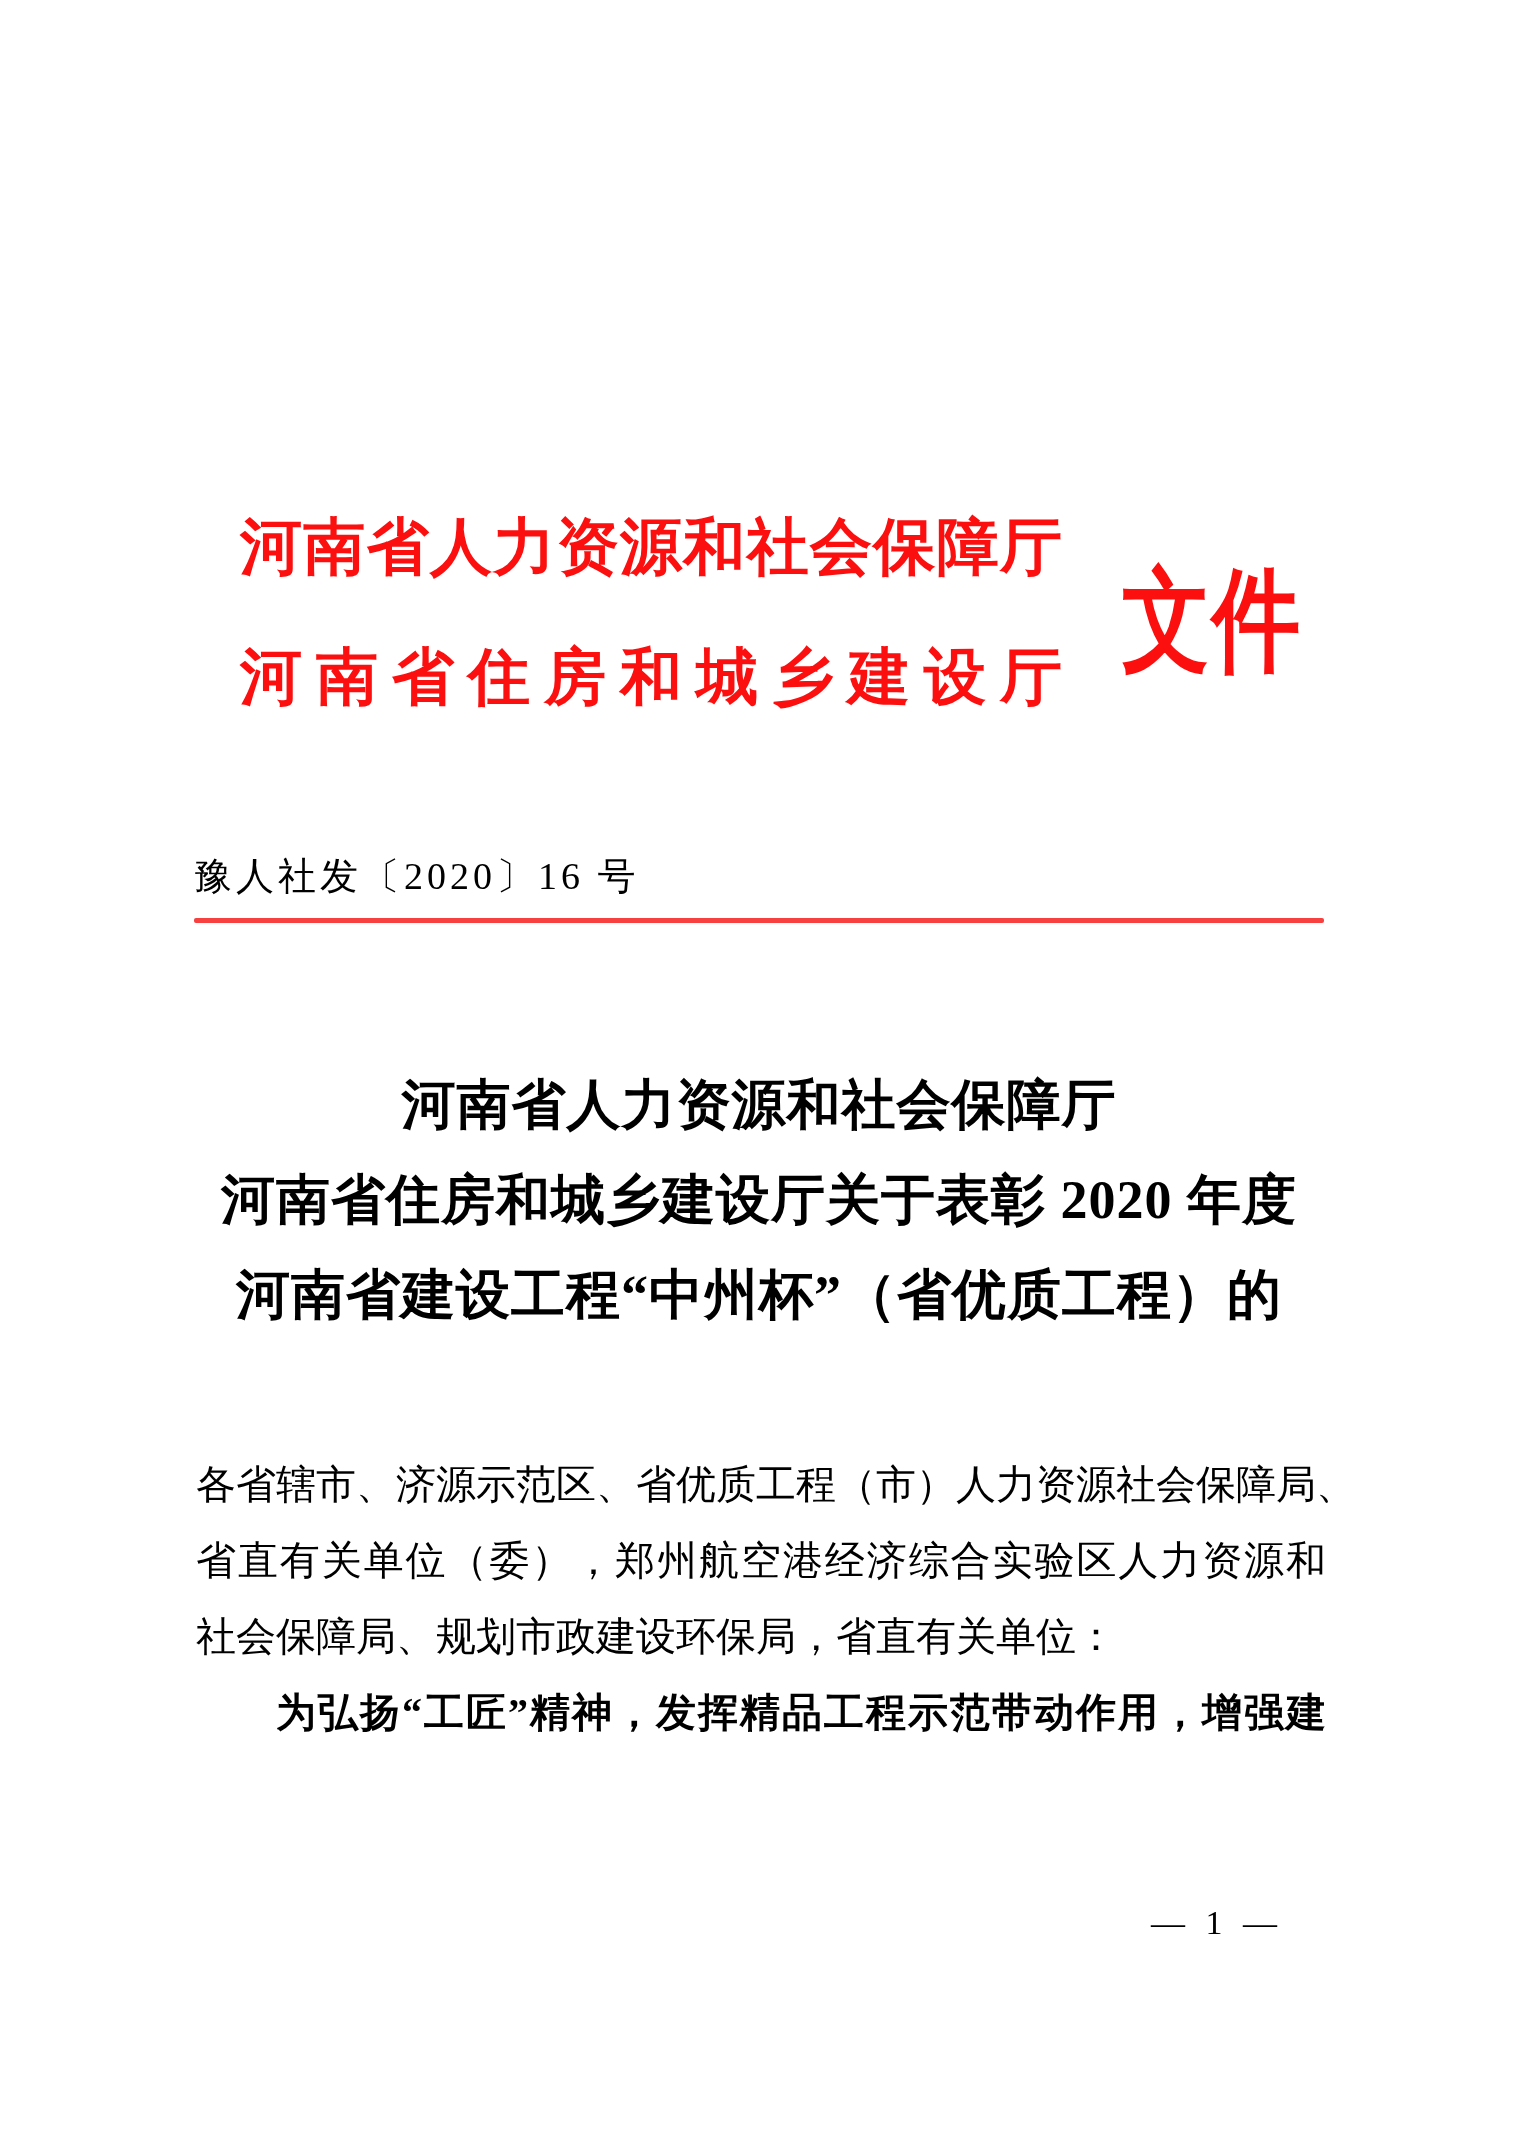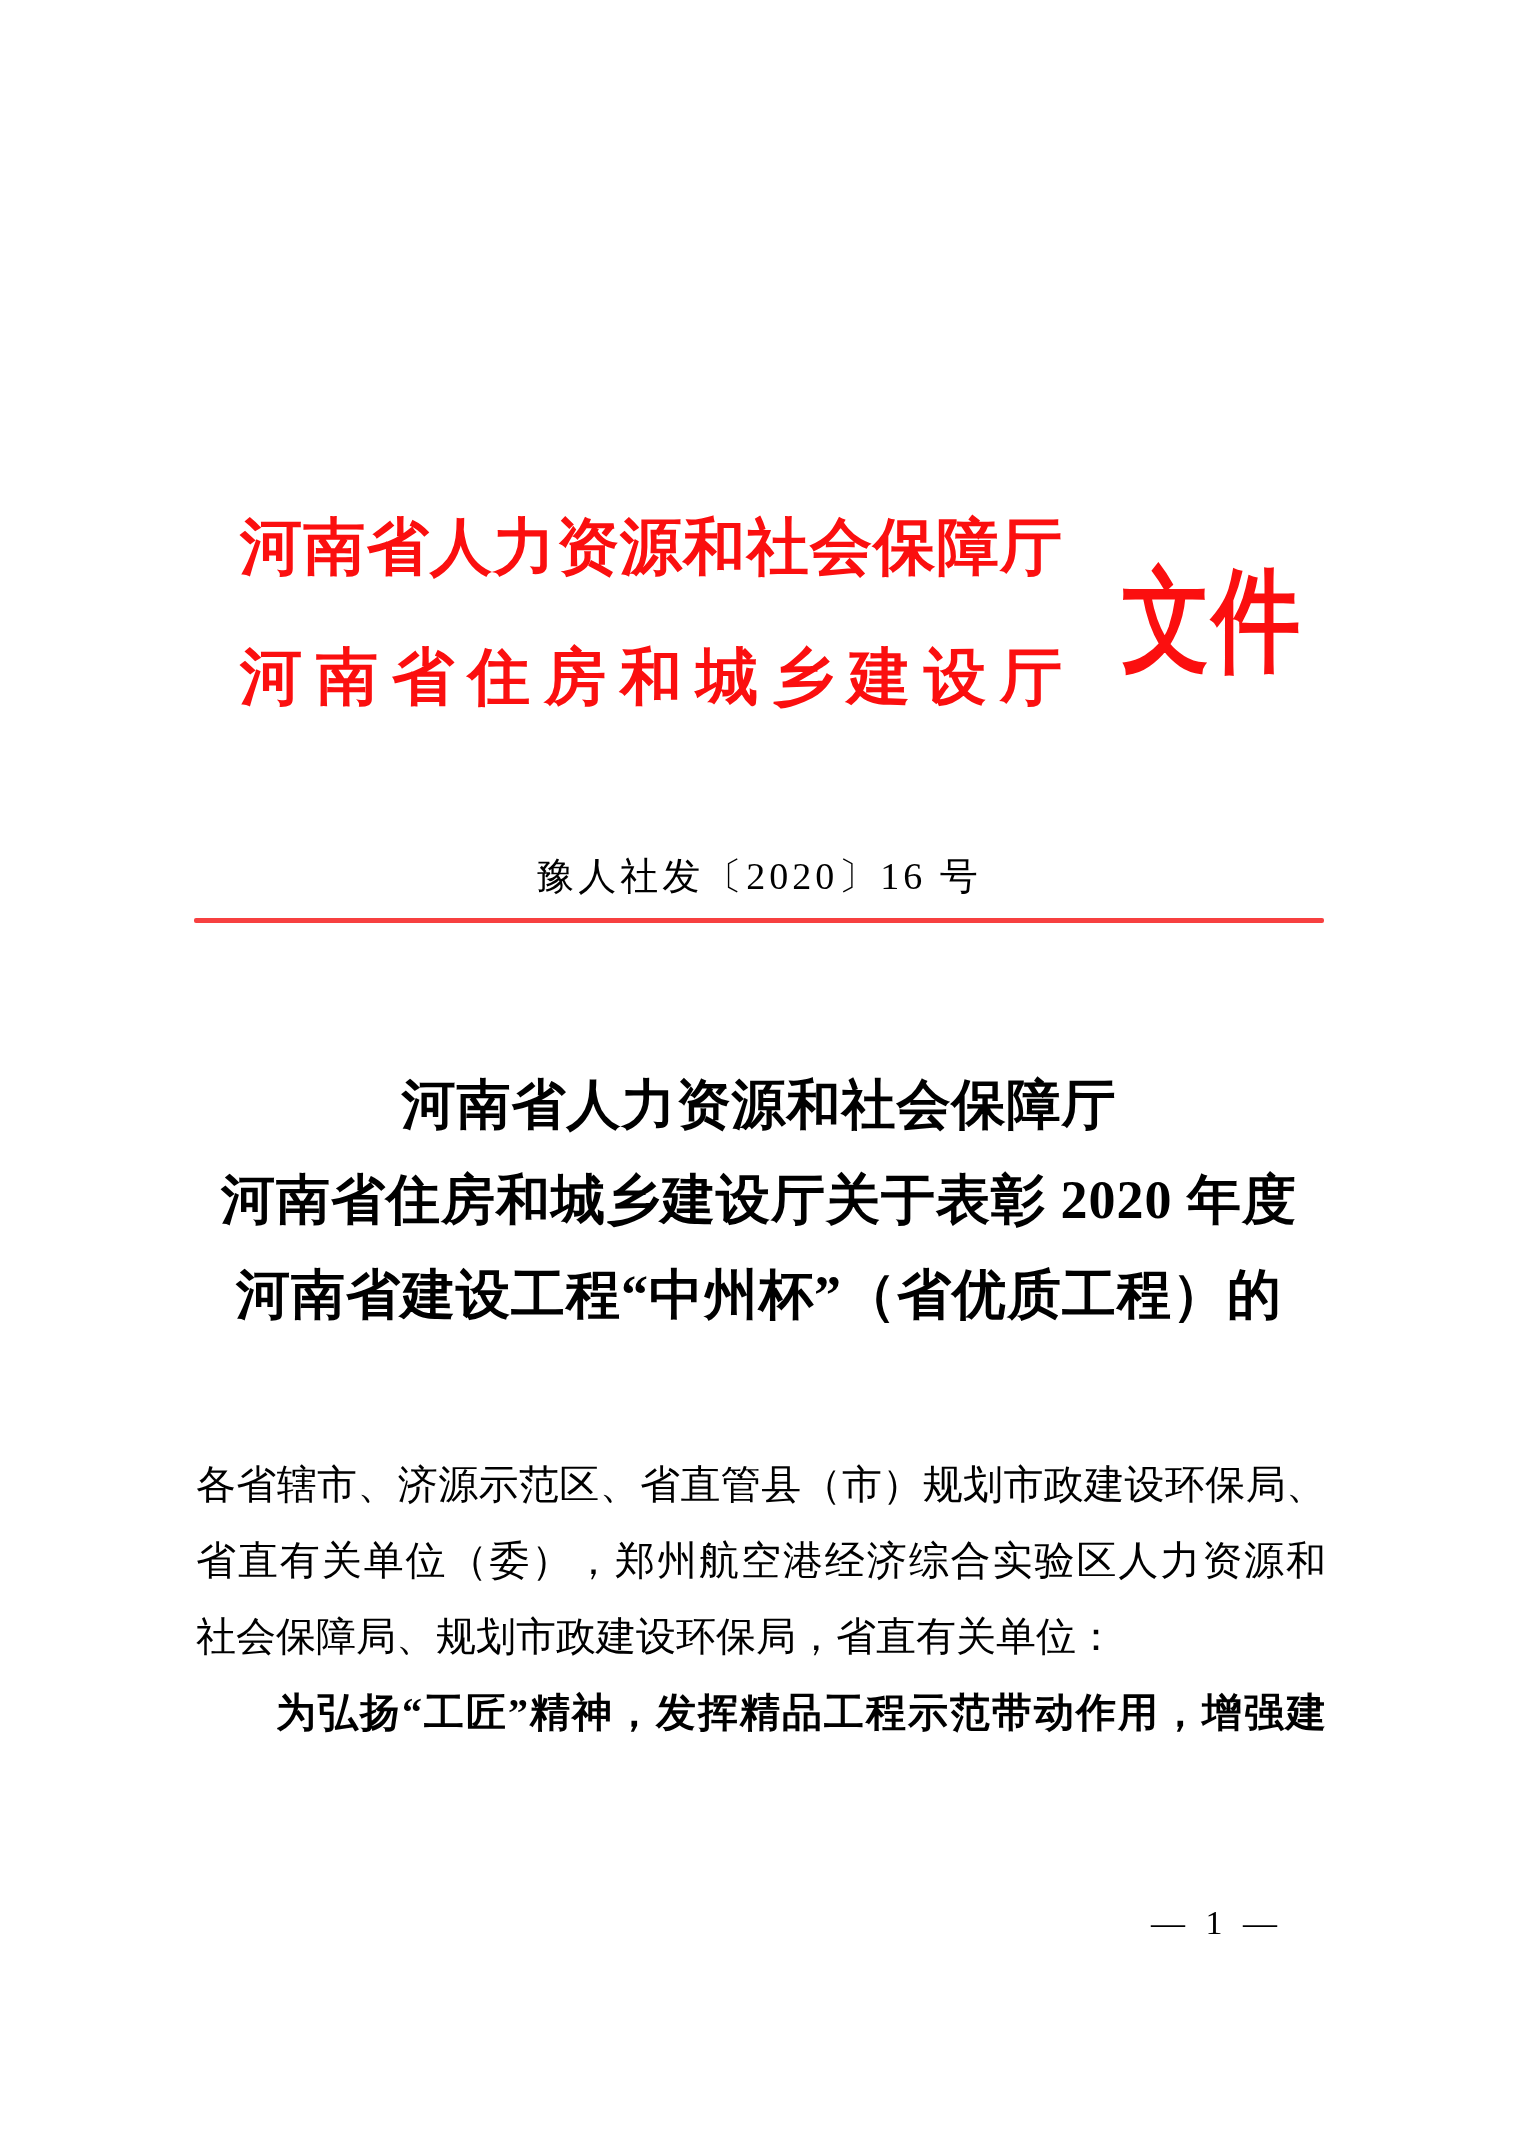--- a/index.html
+++ b/index.html
@@ -50,21 +50,20 @@
     transform-origin: top left;
     white-space: nowrap;
   }
 
   
   .doc-number {
     position: absolute;
     top: 854px;
     left: 194px;
     width: 1130px;
-    text-align: center;
     font-size: 38px;
     letter-spacing: 4px;
     line-height: 1.2;
     white-space: nowrap;
   }
 
   
   .red-line {
     position: absolute;
     top: 918px;
@@ -140,21 +139,21 @@
 
   <div class="red-line"></div>
 
   <div class="title-block">
     <span class="title-line">河南省人力资源和社会保障厅</span>
     <span class="title-line">河南省住房和城乡建设厅关于表彰 2020 年度</span>
     <span class="title-line">河南省建设工程“中州杯”（省优质工程）的</span>
   </div>
 
   <div class="body-block">
-    <span class="body-line just">各省辖市、济源示范区、省直管县（市）规划市政建设环保局、</span>
+    <span class="body-line just">各省辖市、济源示范区、省优质工程（市）人力资源社会保障局、</span>
     <span class="body-line just">省直有关单位（委），郑州航空港经济综合实验区人力资源和</span>
     <span class="body-line">社会保障局、规划市政建设环保局，省直有关单位：</span>
     <span class="body-line just indent">为弘扬“工匠”精神，发挥精品工程示范带动作用，增强建</span>
   </div>
 
   <div class="page-number">— 1 —</div>
 
 </div>
 
 </body></html>

